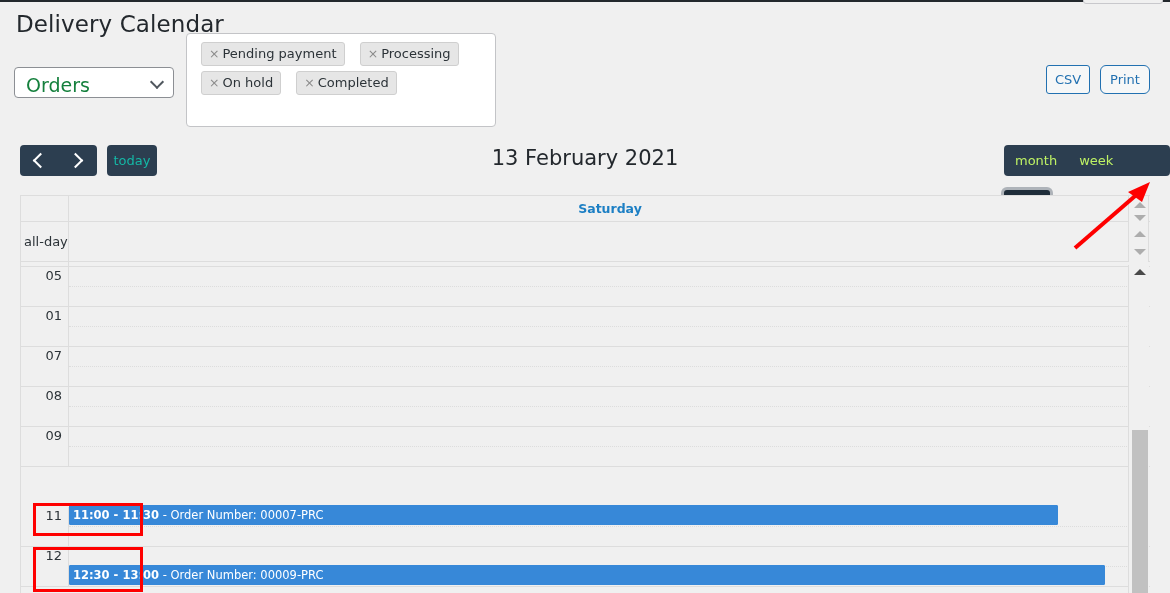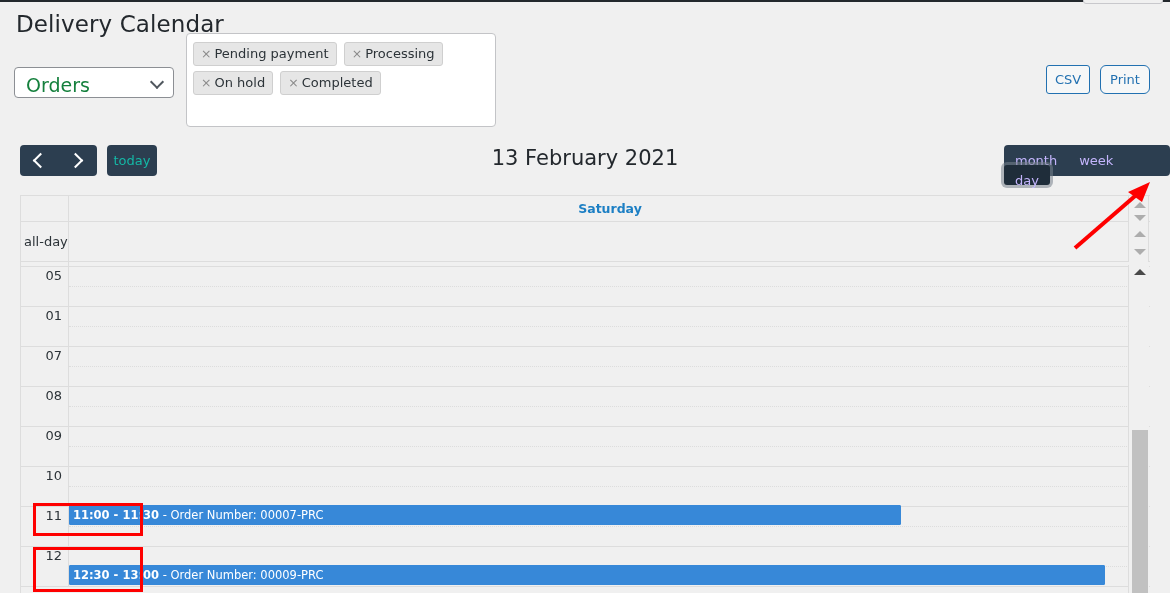--- a/index.html
+++ b/index.html
@@ -40,21 +40,21 @@
     transform:rotate(45deg);
   }
   .tagbox{
     position:absolute;left:186px;top:33px;width:310px;height:94px;
     background:#fff;border:1px solid #c3c4c7;border-radius:4px;
     box-sizing:border-box;padding:6px 6px;
   }
   .tag{
     display:inline-block;height:22px;line-height:21px;
     background:#e6e6e6;border:1px solid #cfcfcf;border-radius:3px;
-    padding:0 7px;margin:2px 3px 3px 0;
+    padding:0 7px;margin:2px 3px 3px 8px;
     font-size:13px;color:#2c3338;vertical-align:top;white-space:nowrap;
   }
   .tag .x{color:#8a8a8a;font-size:12.5px;margin-right:3px;}
   .csvbtn,.printbtn{
     position:absolute;top:65px;height:29px;
     border:1px solid #2271b1;border-radius:3px;background:#f6f7f7;
     color:#2271b1;font-size:13px;line-height:27px;text-align:center;
     box-sizing:border-box;cursor:pointer;
   }
   .csvbtn{left:1046px;width:44px;}
@@ -82,22 +82,22 @@
   }
   .cal-title{
     position:absolute;left:0;top:146px;width:1170px;text-align:center;
     font-size:21px;font-weight:400;color:#23282d;
   }
   .viewgroup{
     position:absolute;left:1004px;top:145px;height:31px;
     background:#2c3e50;border-radius:4px;
   }
   .viewgroup .vbtn{
-    display:inline-block;height:20px;line-height:31px;padding:0 11px;
-    color:#c4b5fd;font-size:13px;cursor:pointer;vertical-align:top;
+    display:inline-block;height:45px;line-height:31px;padding:0 11px;
+    color:#bef264;font-size:13px;cursor:pointer;vertical-align:top;
   }
   .viewgroup .vbtn.active{
     background:#1f2d3a;border-radius:3px;
     box-shadow:0 0 0 3px rgba(120,130,140,.55);
   }
   
   .calendar{
     position:absolute;left:20px;top:195px;width:1130px;height:398px;
     border-left:1px solid #ddd;border-top:1px solid #ddd;
     box-sizing:border-box;background:#f0f0f0;overflow:hidden;
@@ -249,34 +249,30 @@
         <div class="halfline"></div>
       </div>
     <div class="hourrow" style="top:120px">
         <div class="hlbl">08</div>
         <div class="halfline"></div>
       </div>
     <div class="hourrow" style="top:160px">
         <div class="hlbl">09</div>
         <div class="halfline"></div>
       </div>
-    <div class="hourrow" style="top:200px">
-        <div class="hlbl">10</div>
-        <div class="halfline"></div>
-      </div>
     <div class="hourrow" style="top:240px">
         <div class="hlbl">11</div>
         <div class="halfline"></div>
       </div>
     <div class="hourrow" style="top:280px">
         <div class="hlbl">12</div>
         <div class="halfline"></div>
       </div>
 
-    <div class="event" id="ev0" style="top: 238px; left: 48px; width: 832px; background: rgb(55, 136, 216); border-color: rgb(55, 136, 216);"><span class="etime">11:00 - 11:30</span><span> - </span><span>Order Number: 00007-PRC</span></div>
+    <div class="event" id="ev0" style="top: 238px; left: 48px; width: 989px; background: rgb(55, 136, 216); border-color: rgb(55, 136, 216);"><span class="etime">11:00 - 11:30</span><span> - </span><span>Order Number: 00007-PRC</span></div>
     <div class="event" id="ev1" style="top: 298px; left: 48px; width: 1036px; background: rgb(55, 136, 216); border-color: rgb(55, 136, 216);"><span class="etime">12:30 - 13:00</span><span> - </span><span>Order Number: 00009-PRC</span></div>
   </div>
 </div>
 
 <div class="adscroll">
   <div class="tri up" style="top:6px"></div>
   <div class="tri dn" style="top:19px"></div>
   <div class="tri up" style="top:35px"></div>
   <div class="tri dn" style="top:53px"></div>
 </div>

